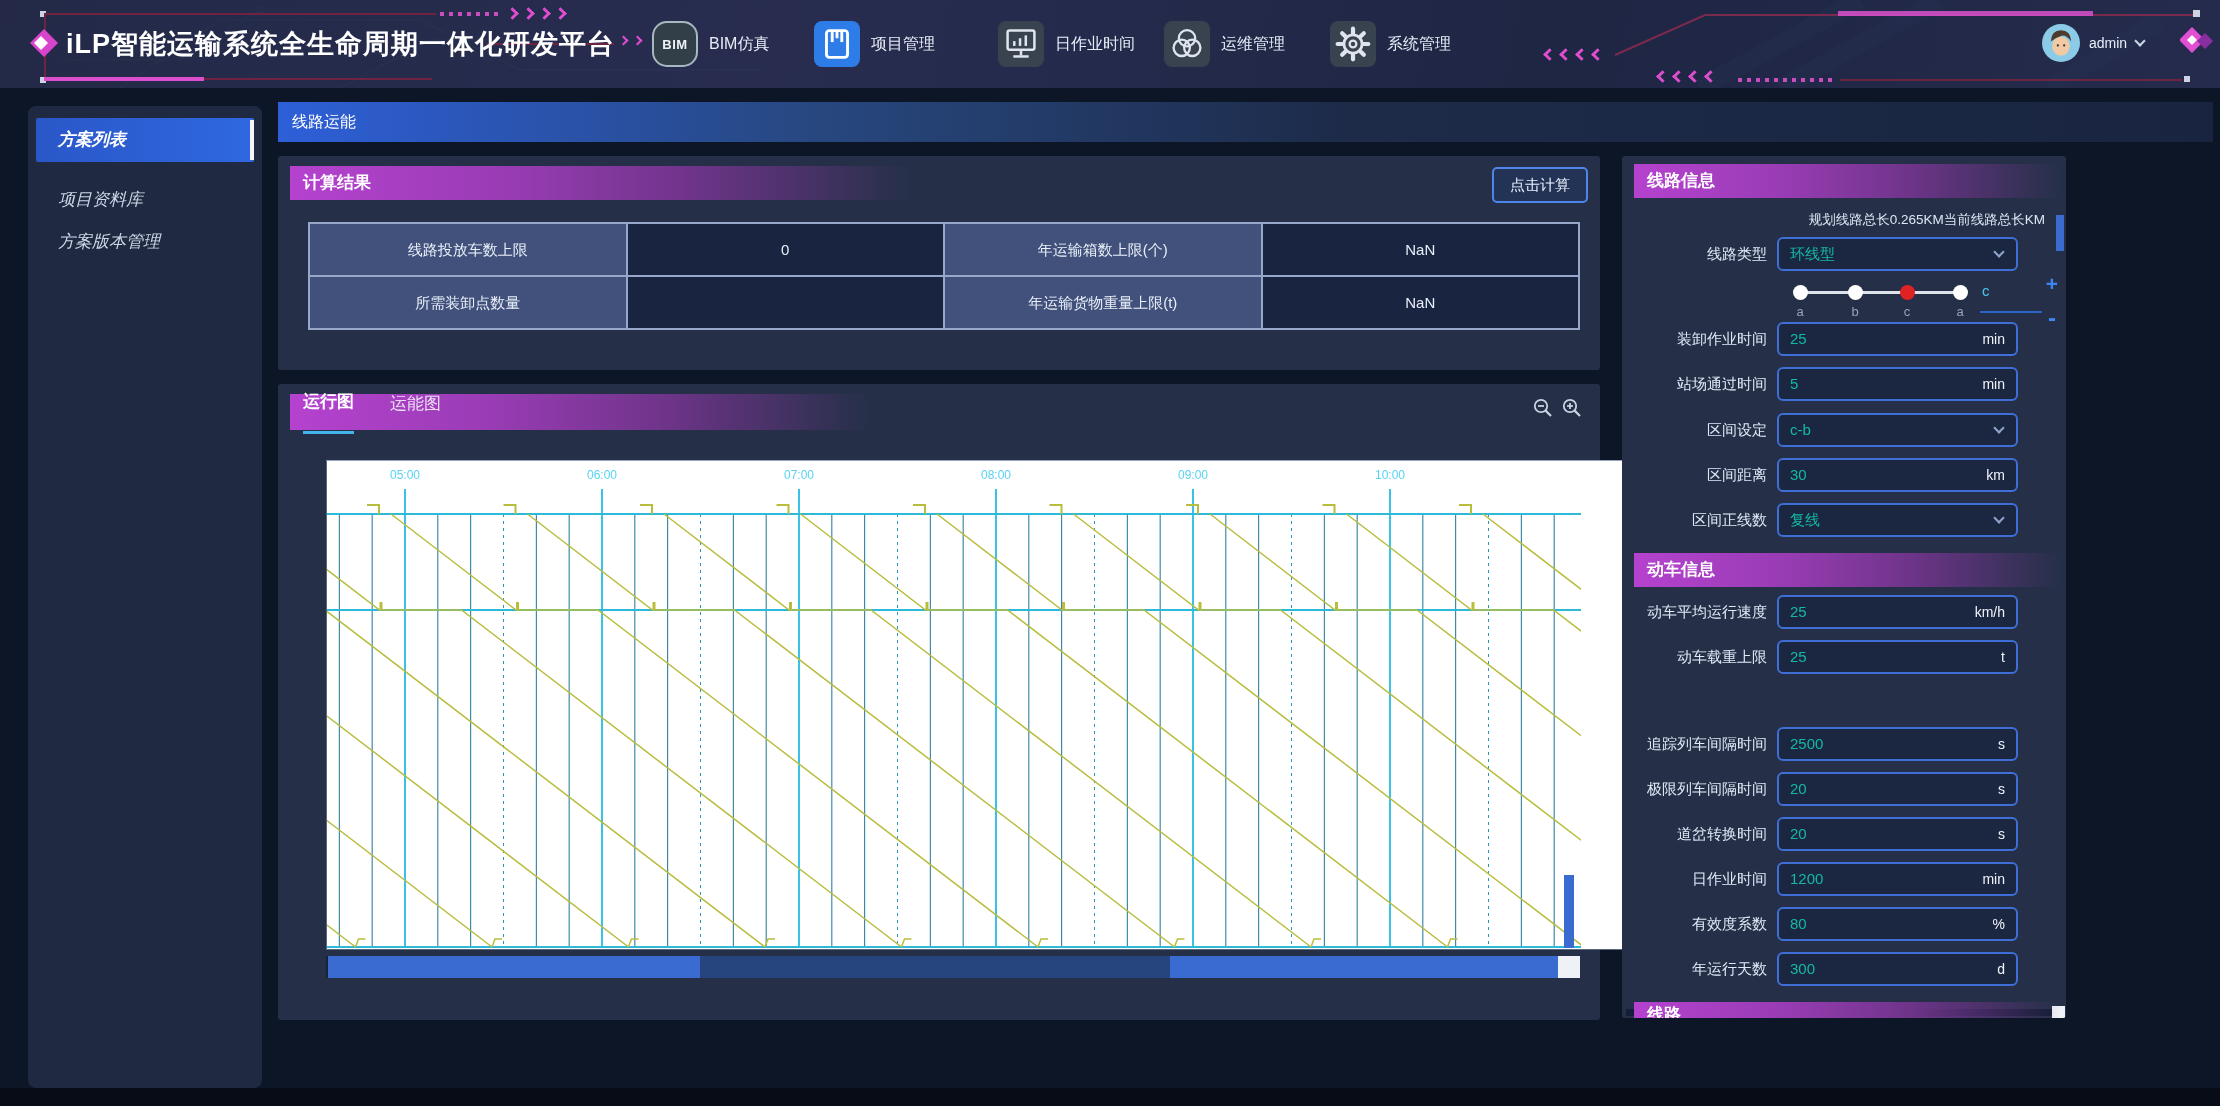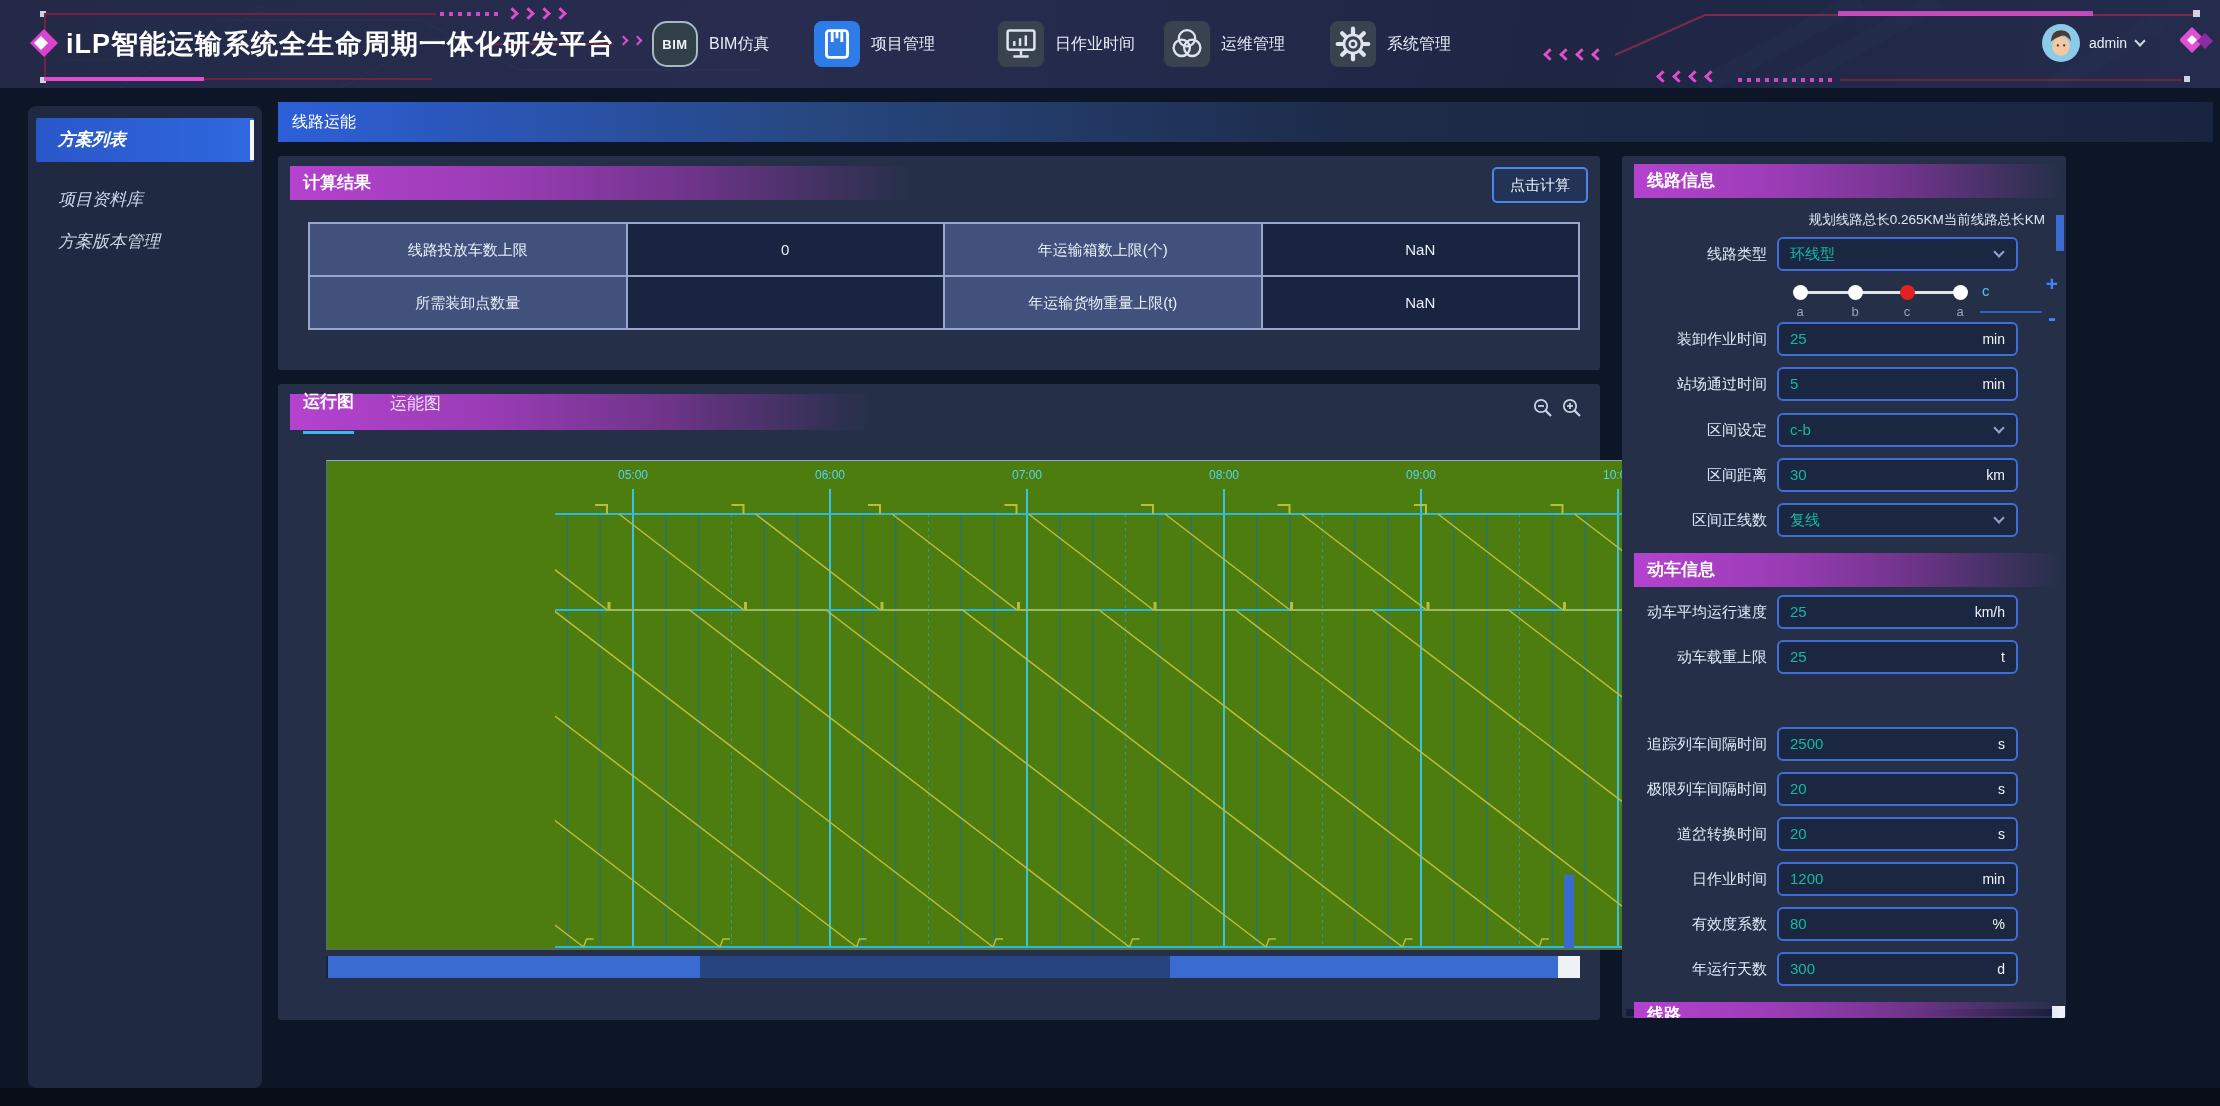--- a/index.html
+++ b/index.html
@@ -59,22 +59,22 @@
   .cell.lab{background:#41517b;}
   .cell.val{background:#182440;}
 
   
   .chartpnl{left:278px;top:384px;width:1322px;height:636px;}
   .chart-tabs{position:absolute;left:12px;top:10px;width:580px;height:36px;display:flex;align-items:center;padding-left:13px;gap:36px;
               background:linear-gradient(90deg,#b542cf 0%,#993cb4 35%,#6e3489 65%,rgba(90,52,130,0) 100%);}
   .ctab{font-size:17px;color:#ecdff4;cursor:pointer;padding-bottom:18px;}
   .ctab.active{color:#ffffff;font-weight:bold;border-bottom:3px solid #43b5ea;}
   .zoomicons{position:absolute;left:1254px;top:13px;display:flex;gap:7px;}
-  .plot{position:absolute;left:48px;top:76px;width:1484px;height:490px;background:#4d7c0f;
-        border:1px solid #58687f;border-top:1px solid #97a4bd;text-align:right;}
+  .plot{position:absolute;left:48px;top:76px;width:1484px;height:490px;background:#ffffff;
+        border:1px solid #58687f;border-top:1px solid #97a4bd;}
   .vthumb{position:absolute;left:1237px;top:414px;width:10px;height:73px;background:#3a6bd0;}
   .hscroll{position:absolute;left:48px;top:572px;width:1254px;height:22px;background:#18223a;}
   .hs{position:absolute;top:0;height:22px;}
 
   
   .rightpnl{left:1622px;top:156px;width:444px;height:862px;overflow:hidden;}
   .note{position:absolute;left:100px;top:55px;width:323px;text-align:right;font-size:13.5px;color:#dde7f5;}
   .frow-label{position:absolute;left:0;width:145px;text-align:right;line-height:34px;font-size:15px;color:#dfe8f6;}
   .fbox{position:absolute;left:155px;width:241px;height:34px;border:2px solid #3e6ed6;border-radius:6px;
         background:rgba(20,32,60,.55);cursor:text;}

